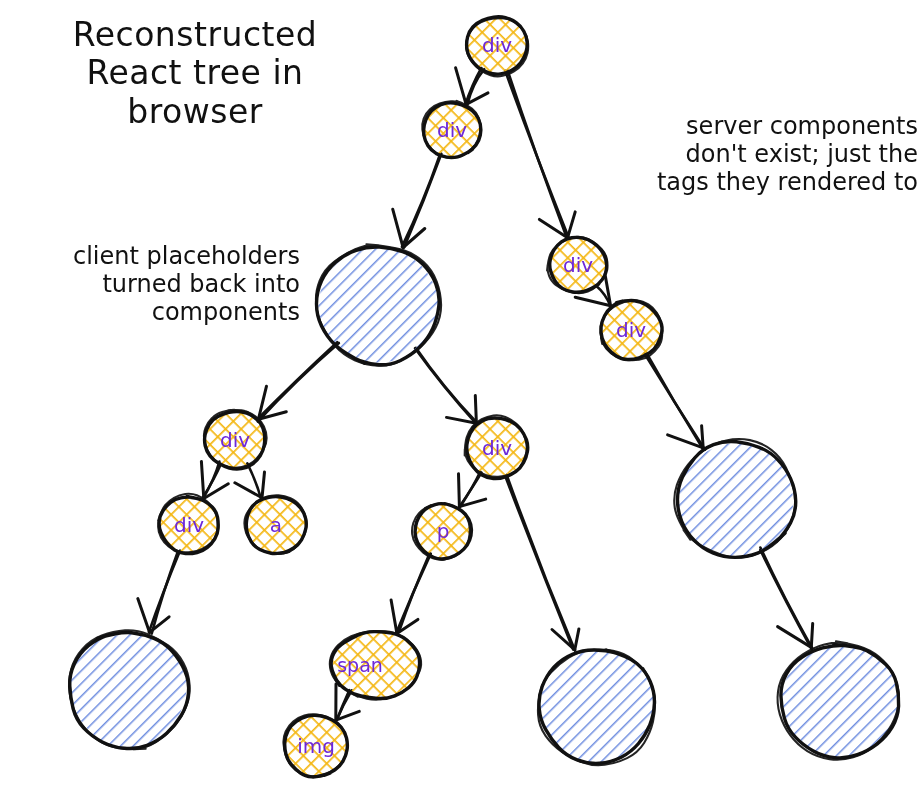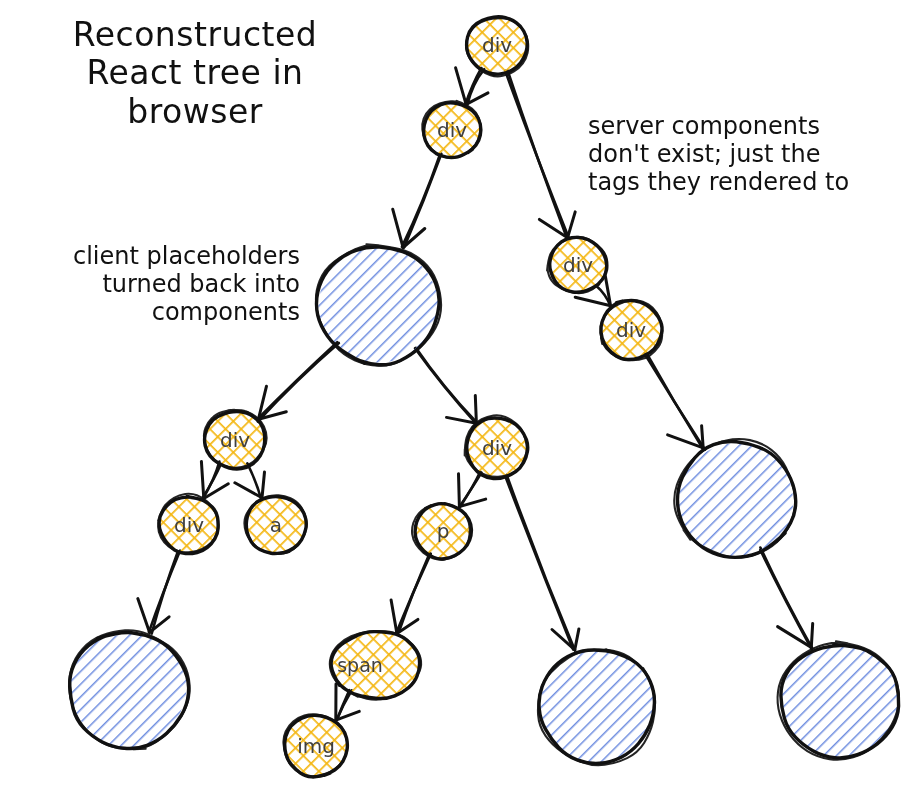--- a/index.html
+++ b/index.html
@@ -4,23 +4,23 @@
 <title>Reconstructed React tree in browser</title>
 <style>
   html,body{margin:0;padding:0;background:#ffffff;}
   body{width:919px;height:796px;overflow:hidden;
        font-family:"DejaVu Sans","Liberation Sans",sans-serif;}
   #stage{position:relative;width:919px;height:796px;background:#fff;}
   #canvas{position:absolute;left:0;top:0;width:919px;height:796px;}
   .anno{position:absolute;color:#111;line-height:1.16;white-space:pre-line;}
   #title-text{left:30px;top:16px;width:330px;text-align:center;font-size:33px;letter-spacing:.5px;}
   #note-left{left:0px;top:243px;width:300px;text-align:right;font-size:24px;}
-  #note-right{left:588px;top:113px;width:330px;text-align:left;font-size:24px;}
+  #note-right{left:588px;top:113px;width:330px;text-align:right;font-size:24px;}
   .nodelabel{position:absolute;transform:translate(-50%,-50%);
-             color:#404040;font-size:19px;font-weight:500;pointer-events:none;}
+             color:#6d28d9;font-size:19px;font-weight:500;pointer-events:none;}
 </style>
 </head>
 <body>
 
 <div id="stage">
 
   <svg id="canvas" viewBox="0 0 919 796">
     <defs>
       <pattern id="hatch-tag" width="11" height="11" patternUnits="userSpaceOnUse" patternTransform="rotate(45)">
         <line x1="0" y1="0" x2="0" y2="11" stroke="#f4b714" stroke-width="3.4"></line>

